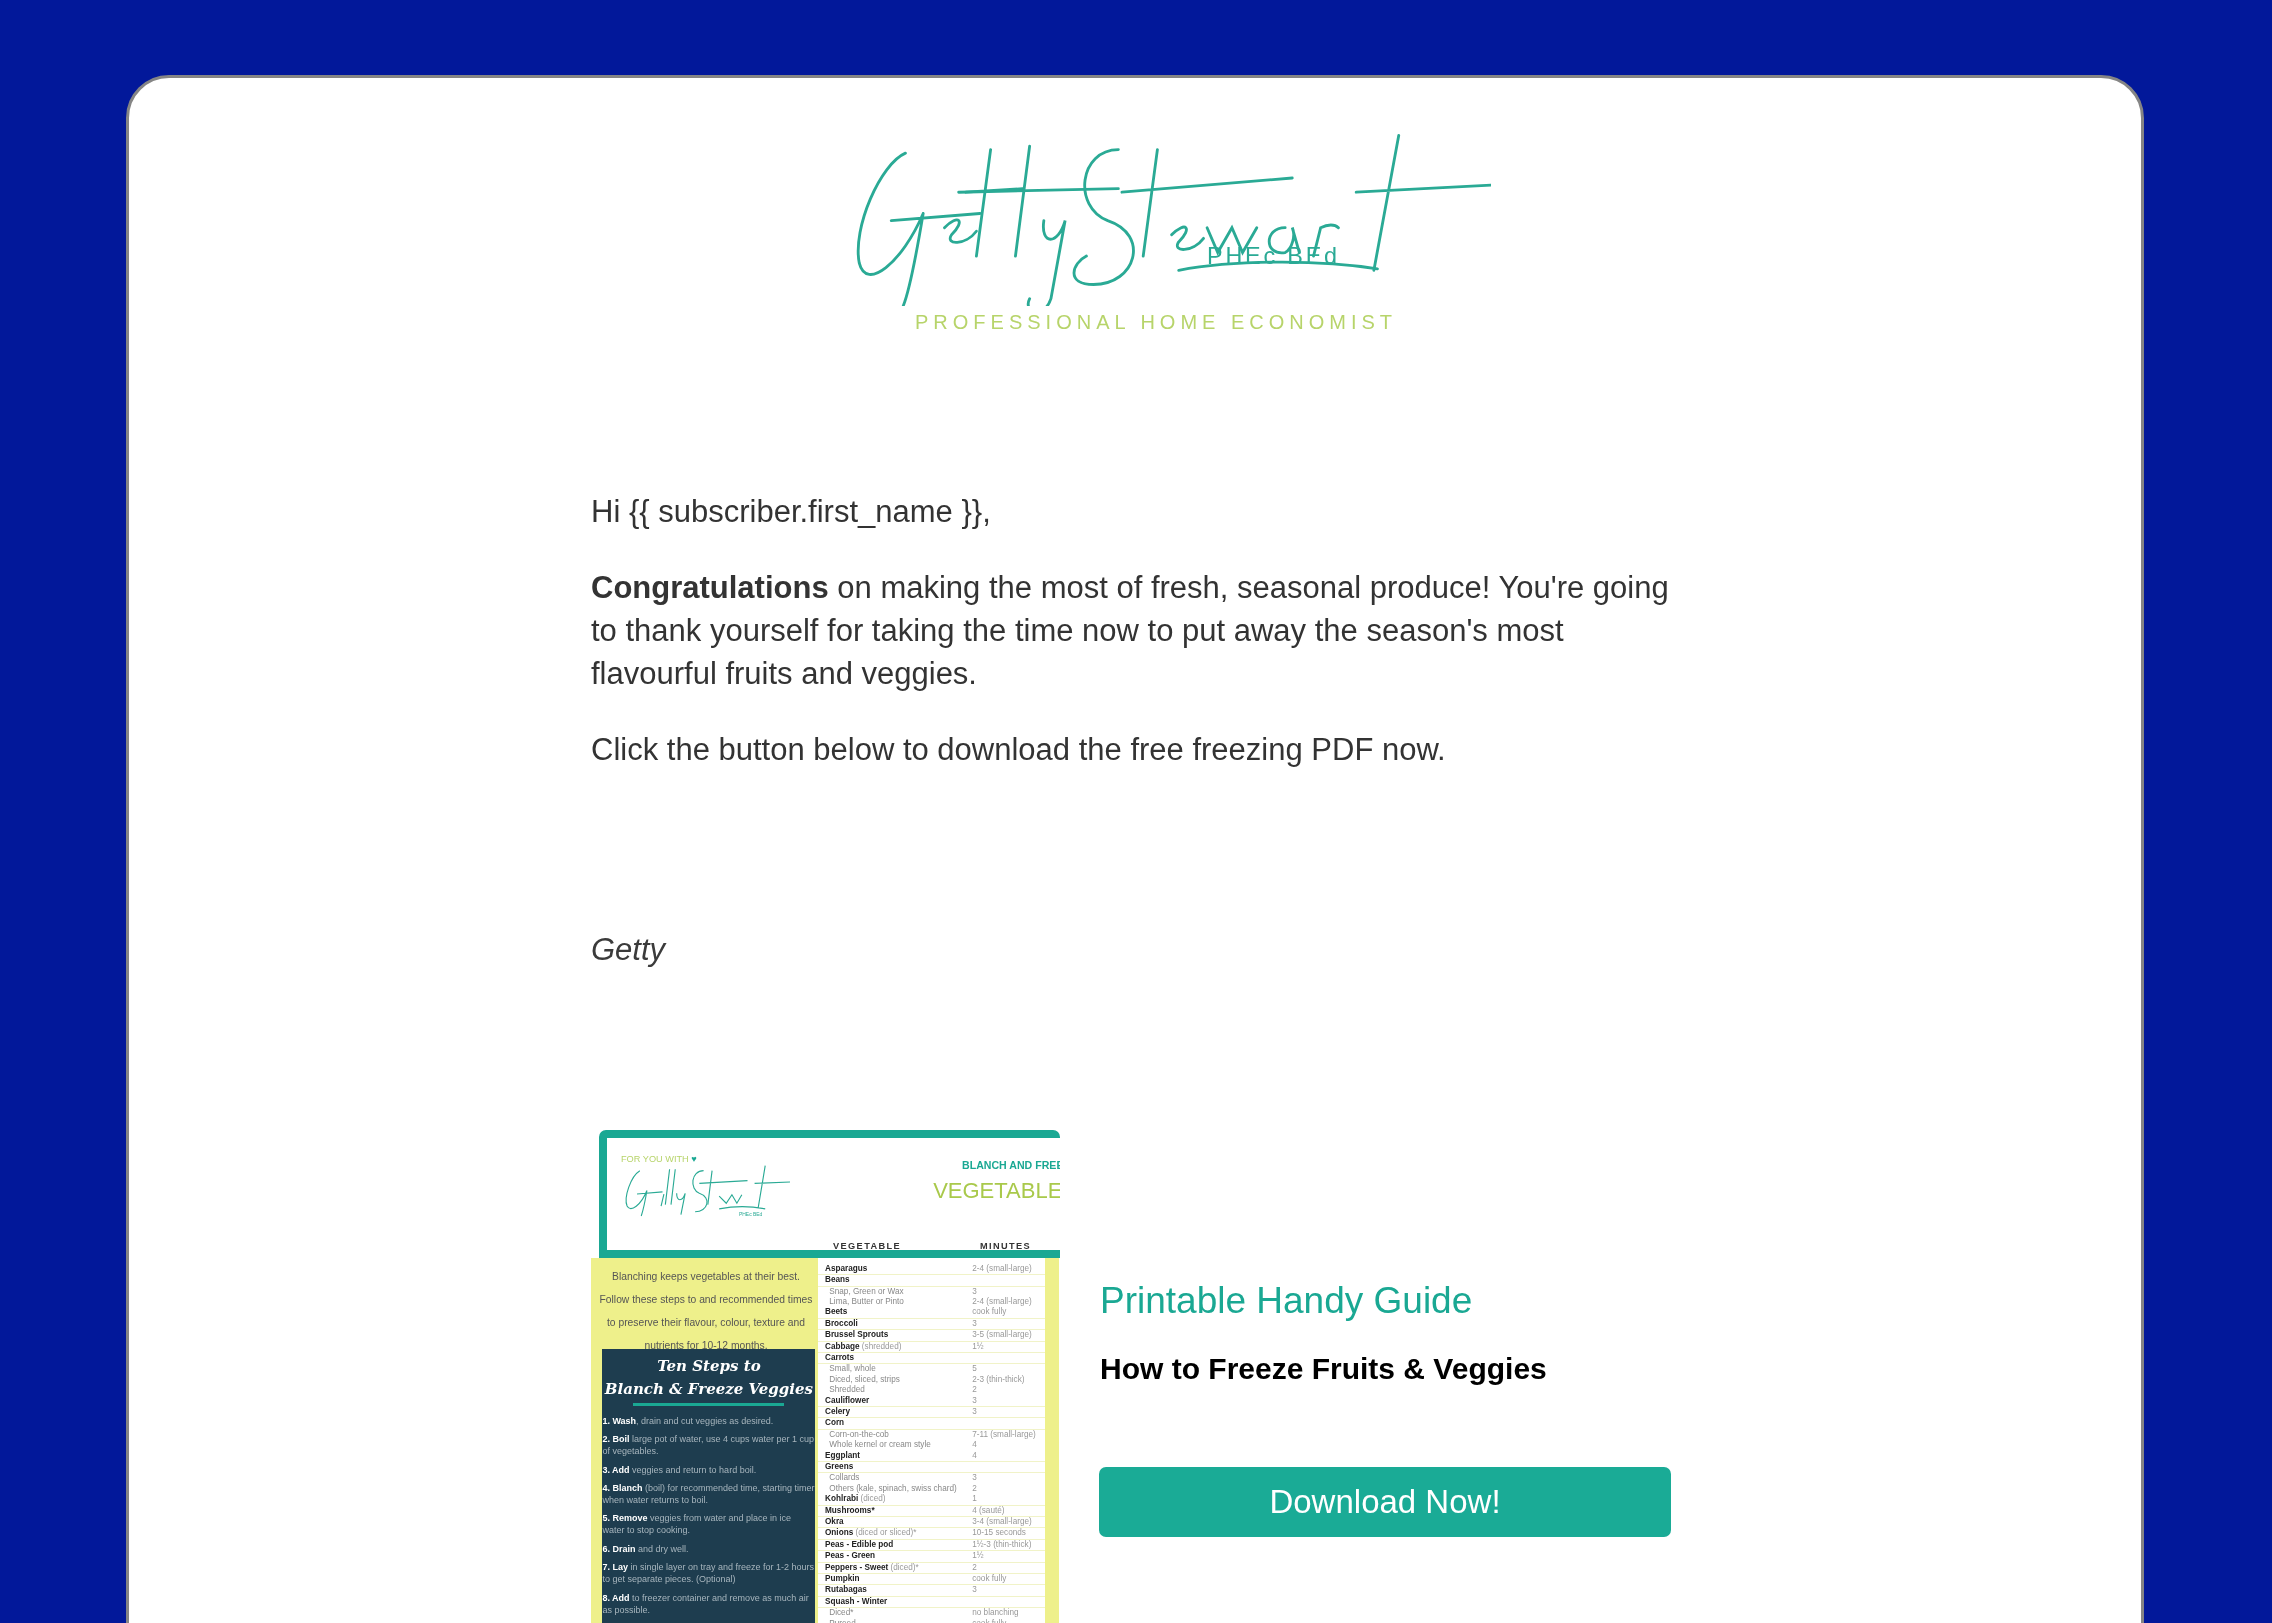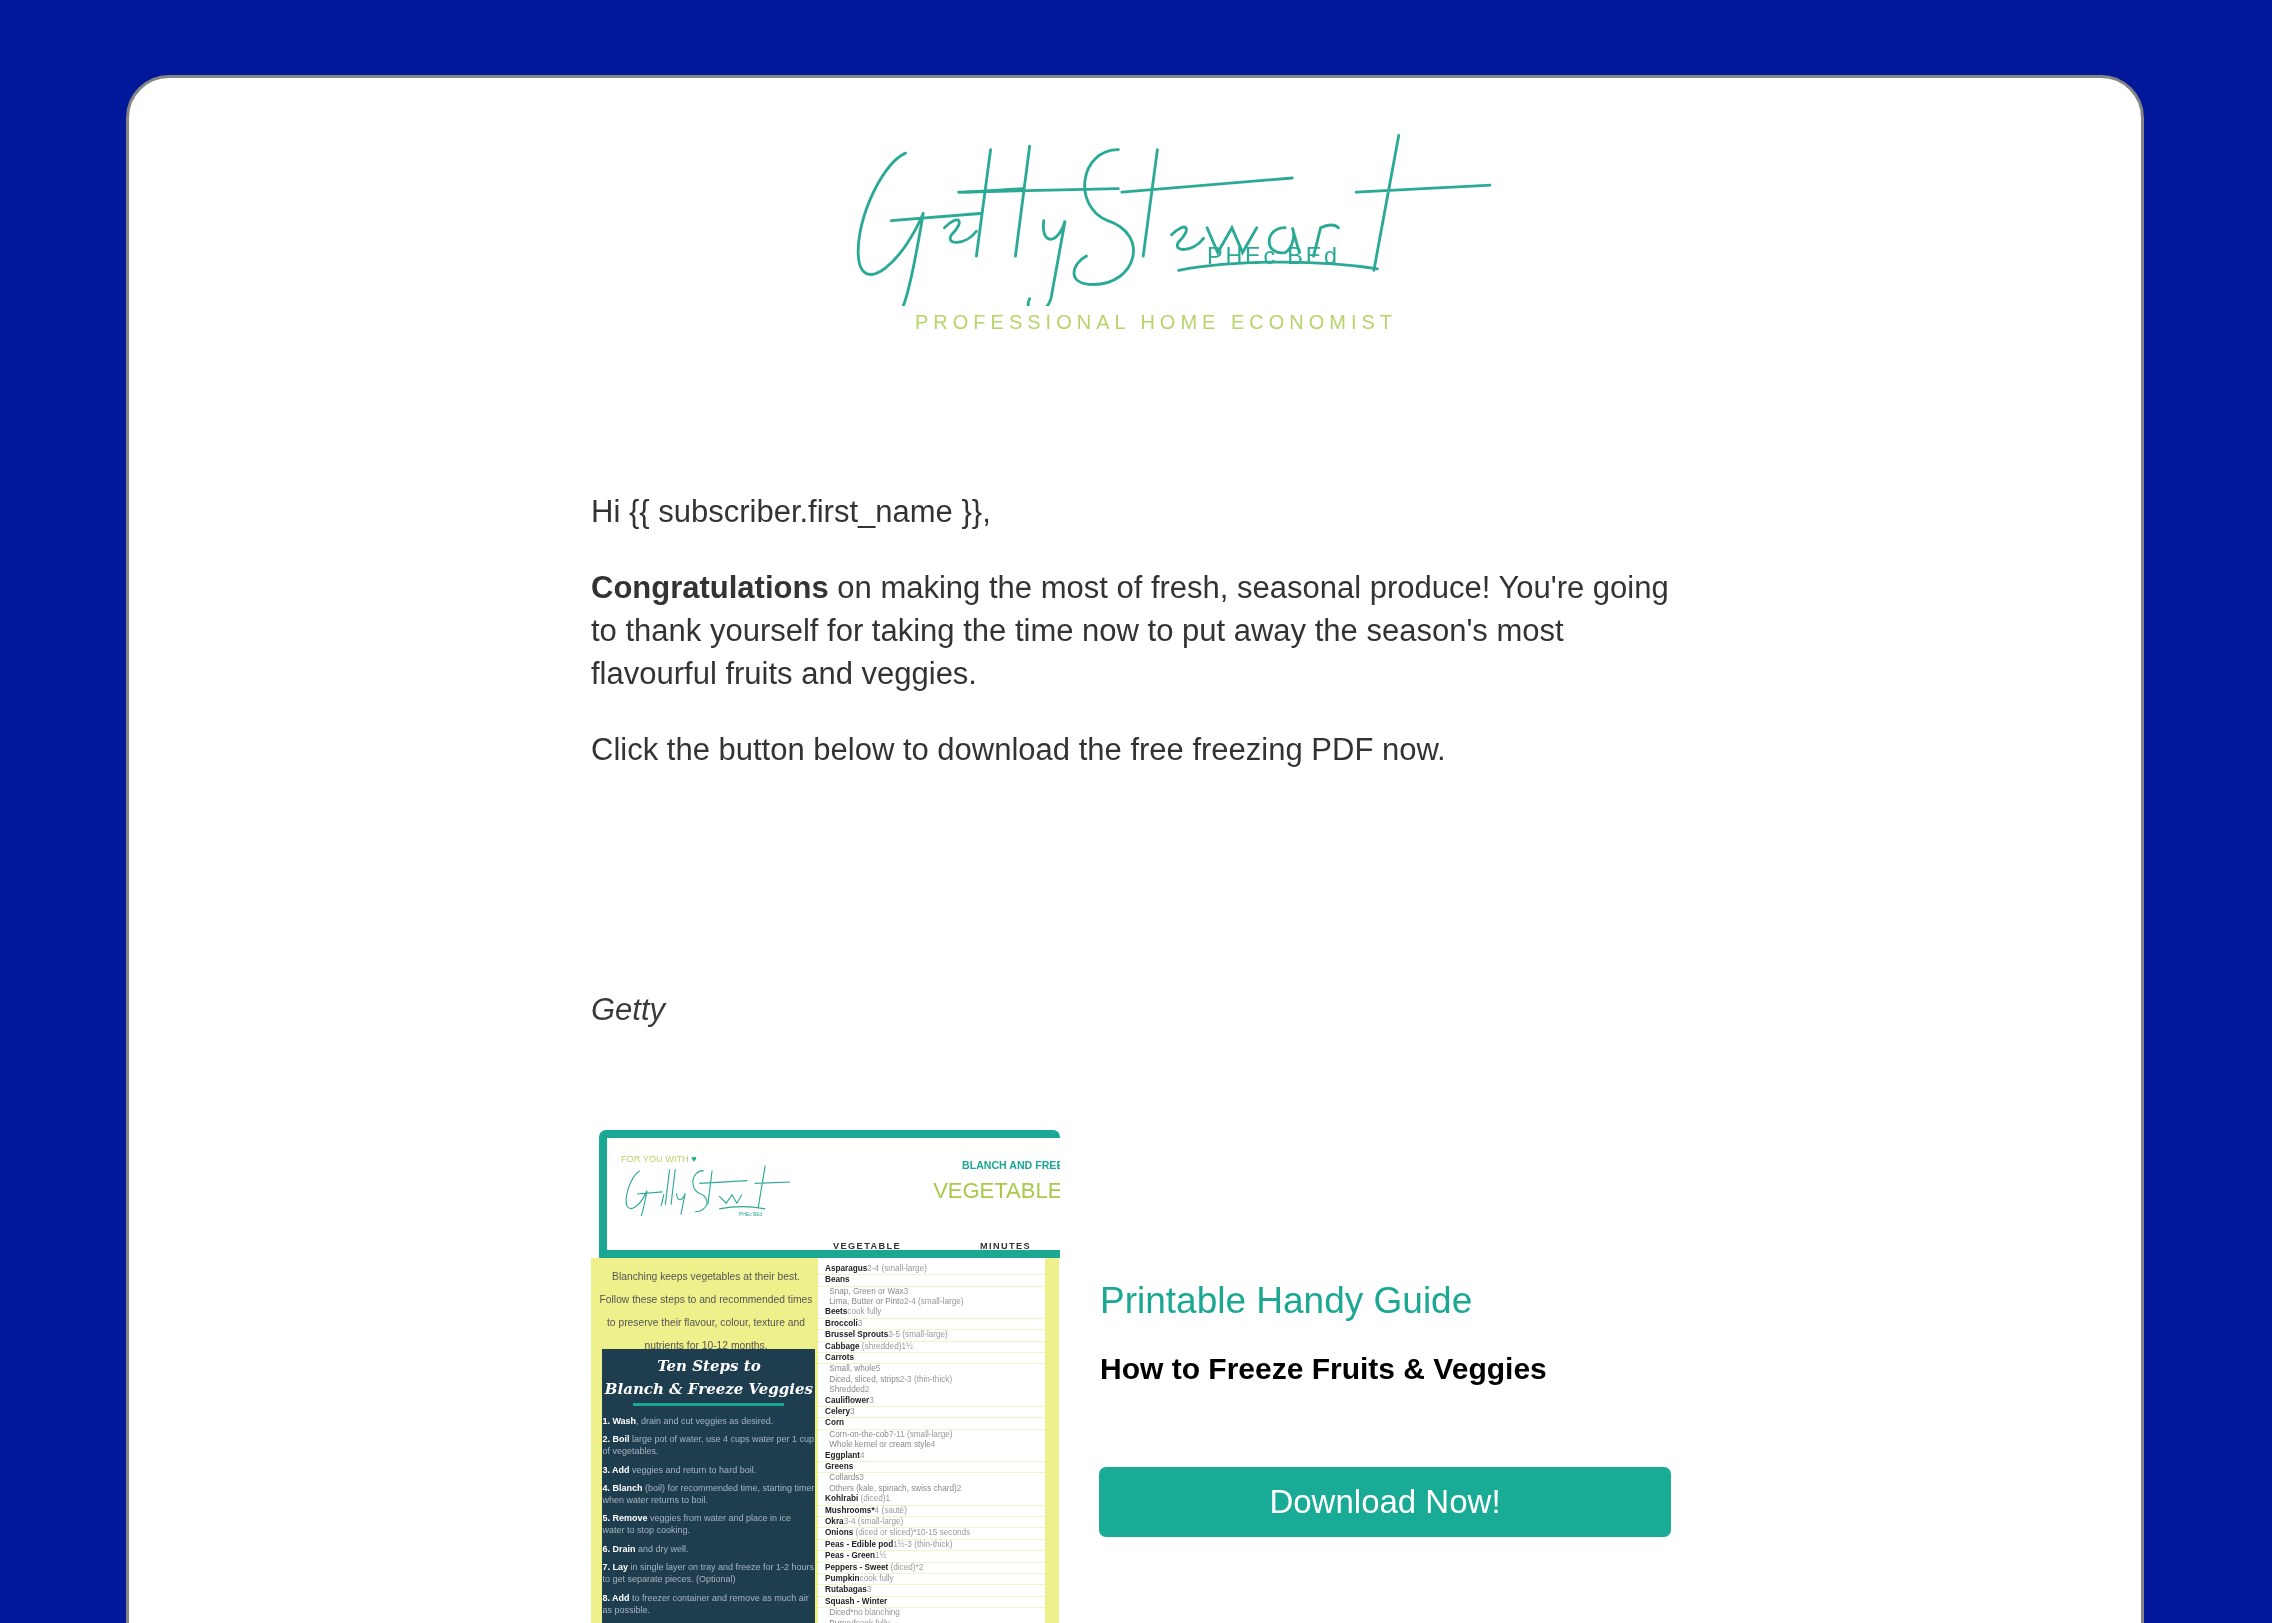--- a/index.html
+++ b/index.html
@@ -31,21 +31,21 @@
     position:absolute; left:77px; top:190px;
     font-size:20px; letter-spacing:5px; color:#b7d46a;
   }
   .body-text {
     position:absolute; left:591px; top:490px; width:1093px;
     font-size:31px; line-height:43px; color:#333333;
   }
   .body-text p { margin:0 0 33px 0; }
   .body-text b { color:#333; }
   .signoff {
-    position:absolute; left:591px; top:992px;
+    position:absolute; left:591px; top:932px;
     font-size:31px; font-style:italic; color:#3b3b3b;
   }
   
   .thumb {
     position:absolute; left:591px; top:1130px;
     width:469px; height:497px; overflow:hidden;
     border-radius:7px 7px 0 0;
   }
   .thumb-head {
     position:absolute; left:8px; top:0; width:500px; height:128px;
@@ -75,21 +75,21 @@
     font-style:italic; font-weight:bold; font-size:15px; line-height:23px; margin-top:5.7px;
   }
   .th-underline { width:151px; height:2.8px; background:#1aa893; margin:2.8px auto 8.5px auto; }
   .th-step { padding:0 0; font-size:9px; line-height:12px; color:#a7b5bd; margin-bottom:6.4px; }
   .th-step b { color:#fff; }
   .thumb-right {
     position:absolute; left:227px; top:128px; width:241px; height:369px;
     background:#fff; border-right:14px solid #eef08b; box-sizing:border-box;
   }
   .th-row {
-    display:flex; justify-content:flex-start;
+    display:flex; justify-content:space-between;
     font-size:8.2px; line-height:10.4px; padding:0 2.8px 0 7px;
     border-bottom:0.7px solid #f1f3c8;
   }
   .th-row.sub { border-bottom:none; }
   .th-row .v { color:#222; font-weight:bold; }
   .th-row.sub .v { font-weight:normal; color:#888; padding-left:4.3px; }
   .th-row .v i { font-style:normal; font-weight:normal; color:#999; }
   .th-row .m { color:#999; width:70px; text-align:left; }
   
   .guide-title {

